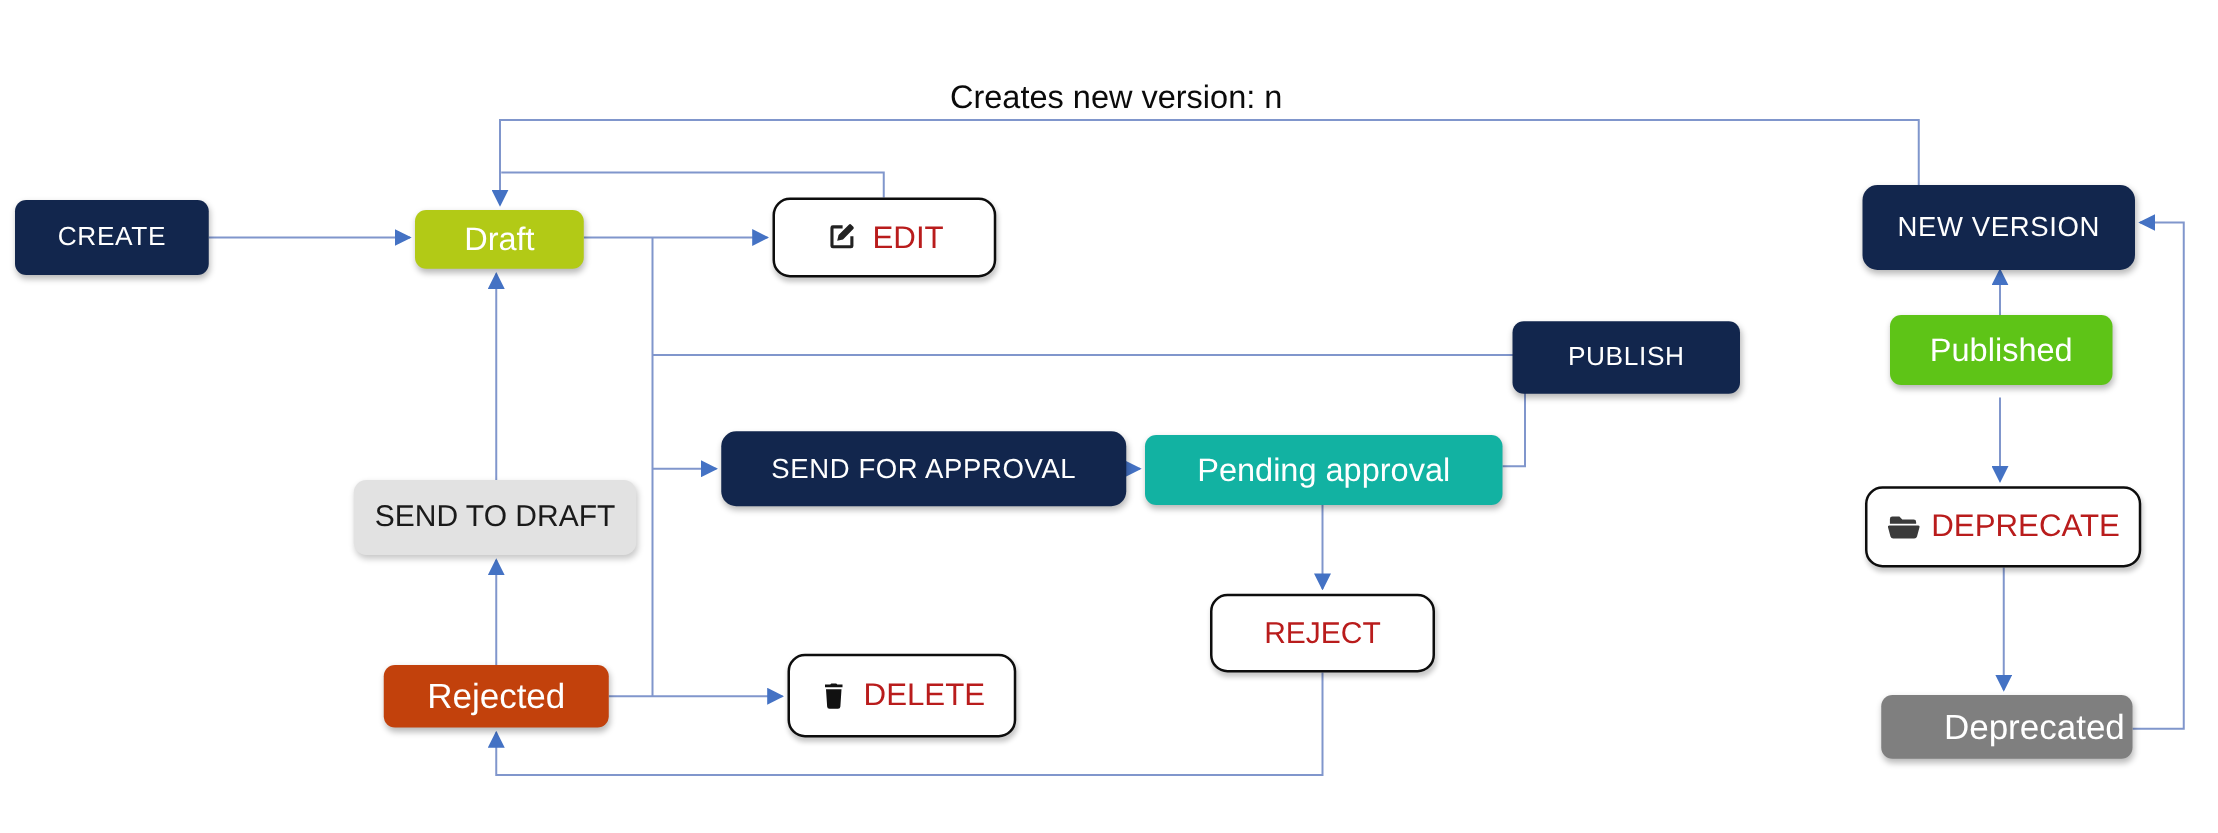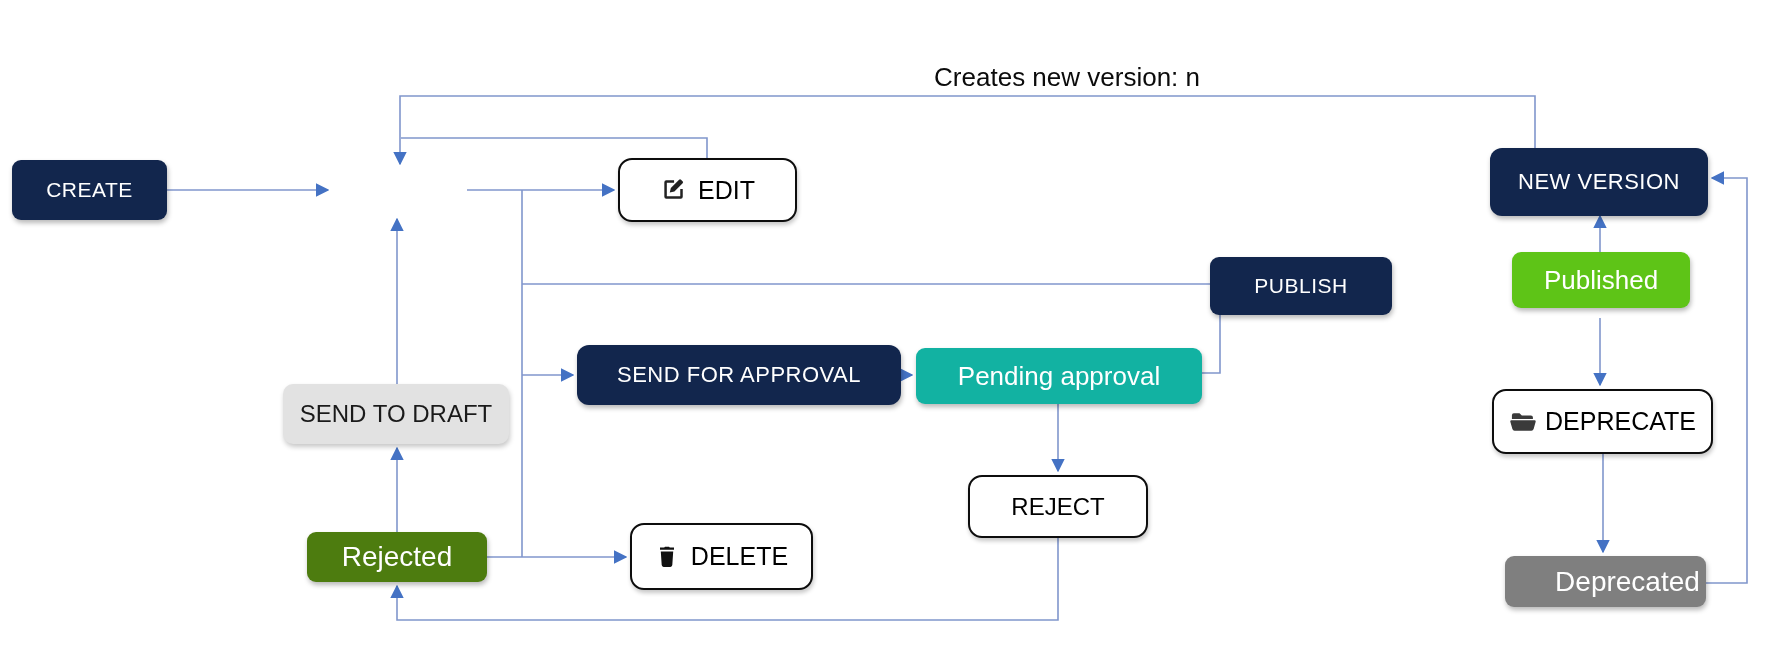--- a/index.html
+++ b/index.html
@@ -11,25 +11,25 @@
   .node{
     position:absolute;display:flex;align-items:center;justify-content:center;
     box-sizing:border-box;text-align:center;white-space:nowrap;
   }
   .navy{background:#12264d;color:#ffffff;border-radius:9px;letter-spacing:.5px;
         box-shadow:1px 3px 5px rgba(0,0,0,.28);}
   .state{color:#ffffff;border-radius:9px;box-shadow:1px 3px 5px rgba(0,0,0,.28);}
   .lime{background:#b2ca16;}
   .green{background:#5ec417;}
   .teal{background:#12b2a2;}
-  .red{background:#4d7c0f;}
+  .red{background:#c2410c;}
   .gray{background:#7f7f7f;padding-left:44px;}
   .lightgray{background:#e2e2e2;color:#1a1a1a;border-radius:10px;
         box-shadow:1px 3px 5px rgba(0,0,0,.22);}
-  .op{background:#ffffff;color:#000000;border:2.5px solid #0d0d0d;border-radius:14px;
+  .op{background:#ffffff;color:#b91c1c;border:2.5px solid #0d0d0d;border-radius:14px;
         box-shadow:1px 3px 4px rgba(0,0,0,.22);}
   .op .ico{display:inline-flex;margin-right:12px;}
   .edge-label{
     position:absolute;color:#0b0b0b;font-size:26px;
   }
 </style>
 </head>
 <body>
 
 <div id="canvas">
@@ -55,26 +55,29 @@
       <path d="M397,384 V219" marker-end="url(#ah)"></path>
       <path d="M1535,148 V96 H400 V164" marker-end="url(#ah)"></path>
       <path d="M707,158 V138 H401"></path>
       <path d="M1600,262 V216" marker-end="url(#ah)"></path>
       <path d="M1600,318 V385" marker-end="url(#ah)"></path>
       <path d="M1603,454 V552" marker-end="url(#ah)"></path>
       <path d="M1706,583 H1747 V178 H1712" marker-end="url(#ah)"></path>
     </g>
   </svg>
 
-  <div class="edge-label" style="left:760px;top:62px;width:440px;text-align:right;">Creates new version: n</div>
+  <div class="edge-label" style="left:760px;top:62px;width:440px;text-align:left;">Creates new version: n</div>
 
   <div class="node navy" style="left:12px;top:160px;width:155px;height:60px;font-size:21px;">
     <span>CREATE</span>
   </div>
 
+  <div class="node state lime" style="left:332px;top:168px;width:135px;height:47px;font-size:26px;">
+    <span>Draft</span>
+  </div>
 
   <div class="node op" style="left:618px;top:158px;width:179px;height:64px;font-size:25px;">
     <span class="ico">
       <svg width="26" height="26" viewBox="0 0 24 24" fill="#222222">
         <path d="M4 4.8A1.8 1.8 0 0 1 5.8 3H13v2.3H6.3v12.4h12.4V11H21v7.2A1.8 1.8 0 0 1 19.2 20H5.8A1.8 1.8 0 0 1 4 18.2V4.8z"></path>
         <path d="M21.5 4.6 19.4 2.5a1.3 1.3 0 0 0-1.8 0l-7.6 7.6-1 4.3 4.3-1 7.6-7.6a1.3 1.3 0 0 0 0-1.8z"></path>
       </svg>
     </span>
     <span>EDIT</span>
   </div>

